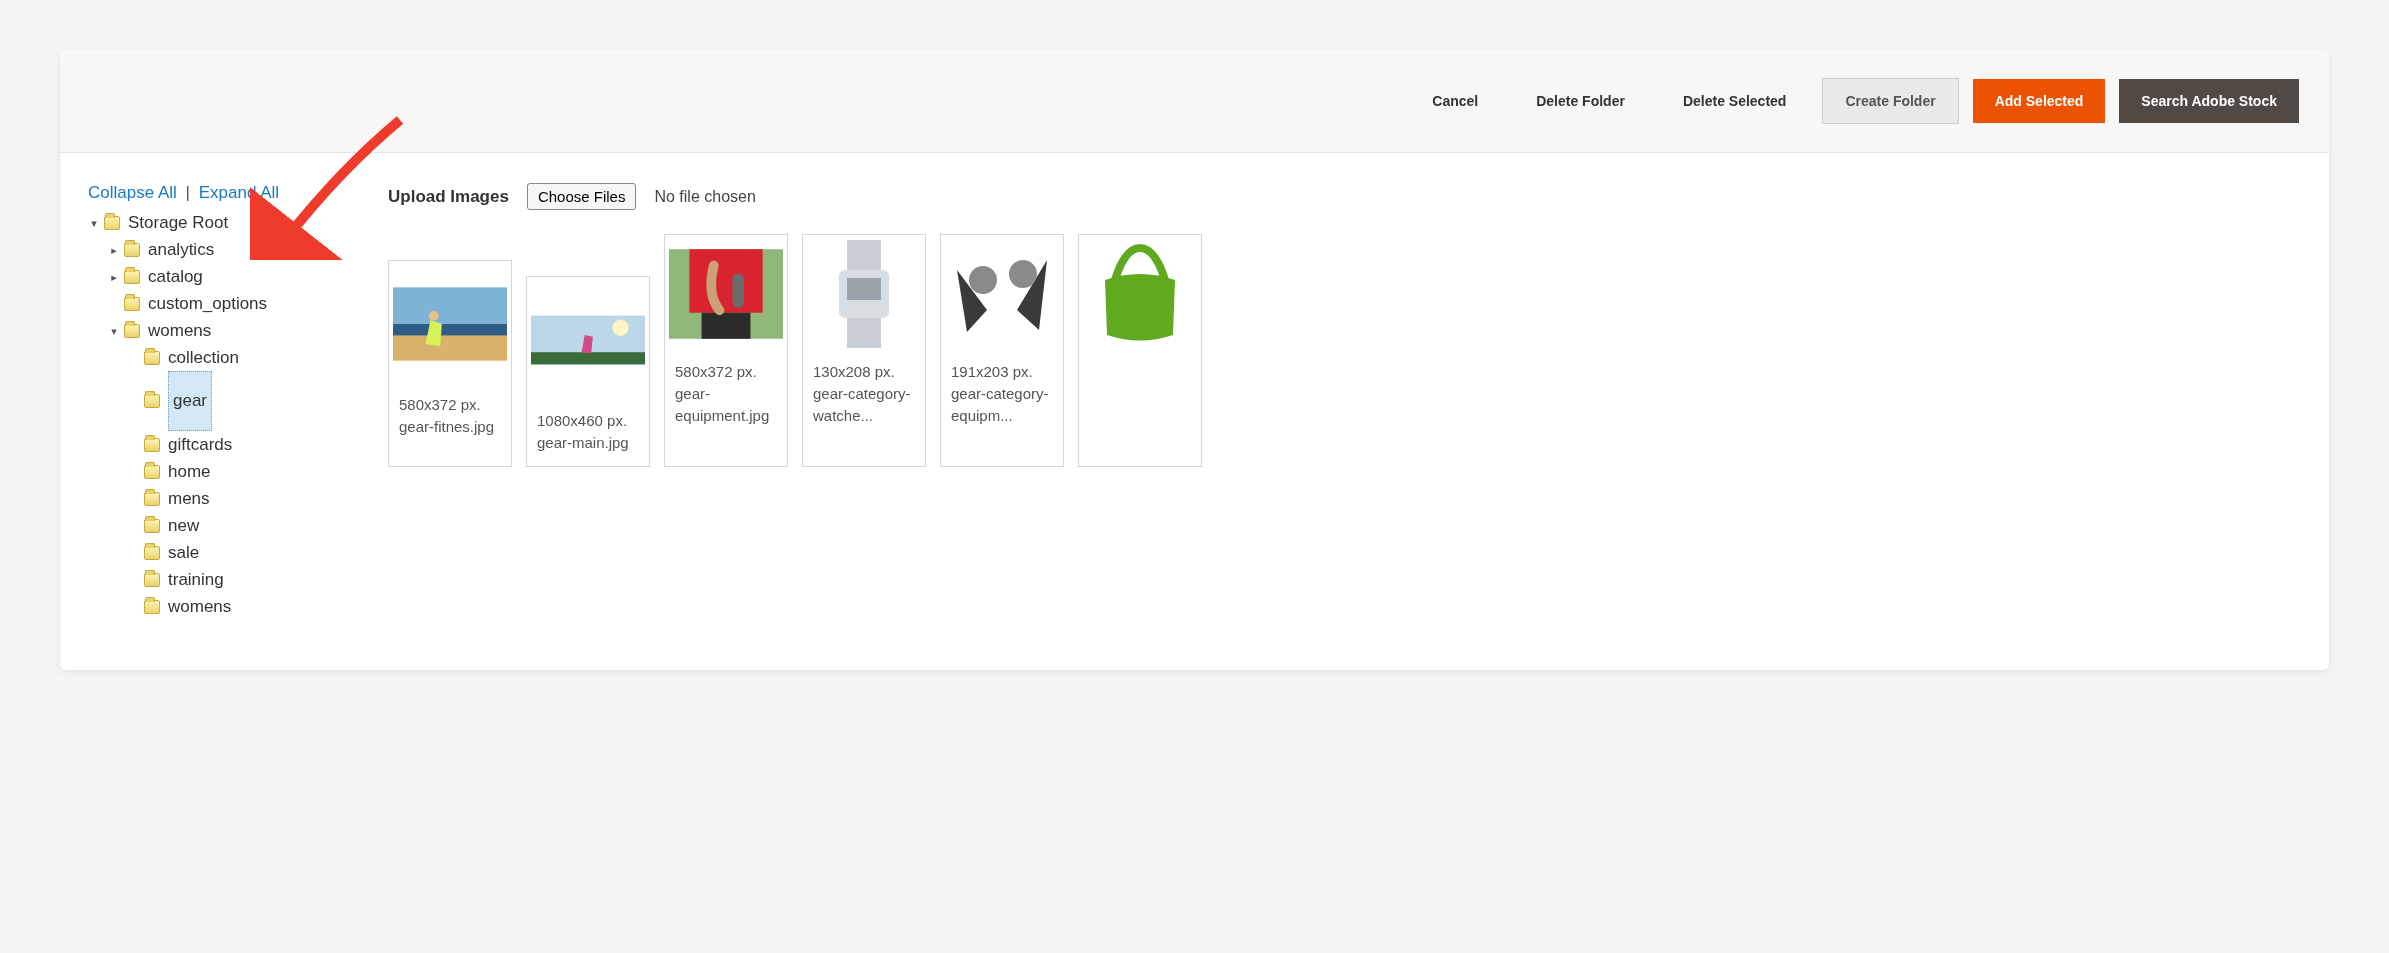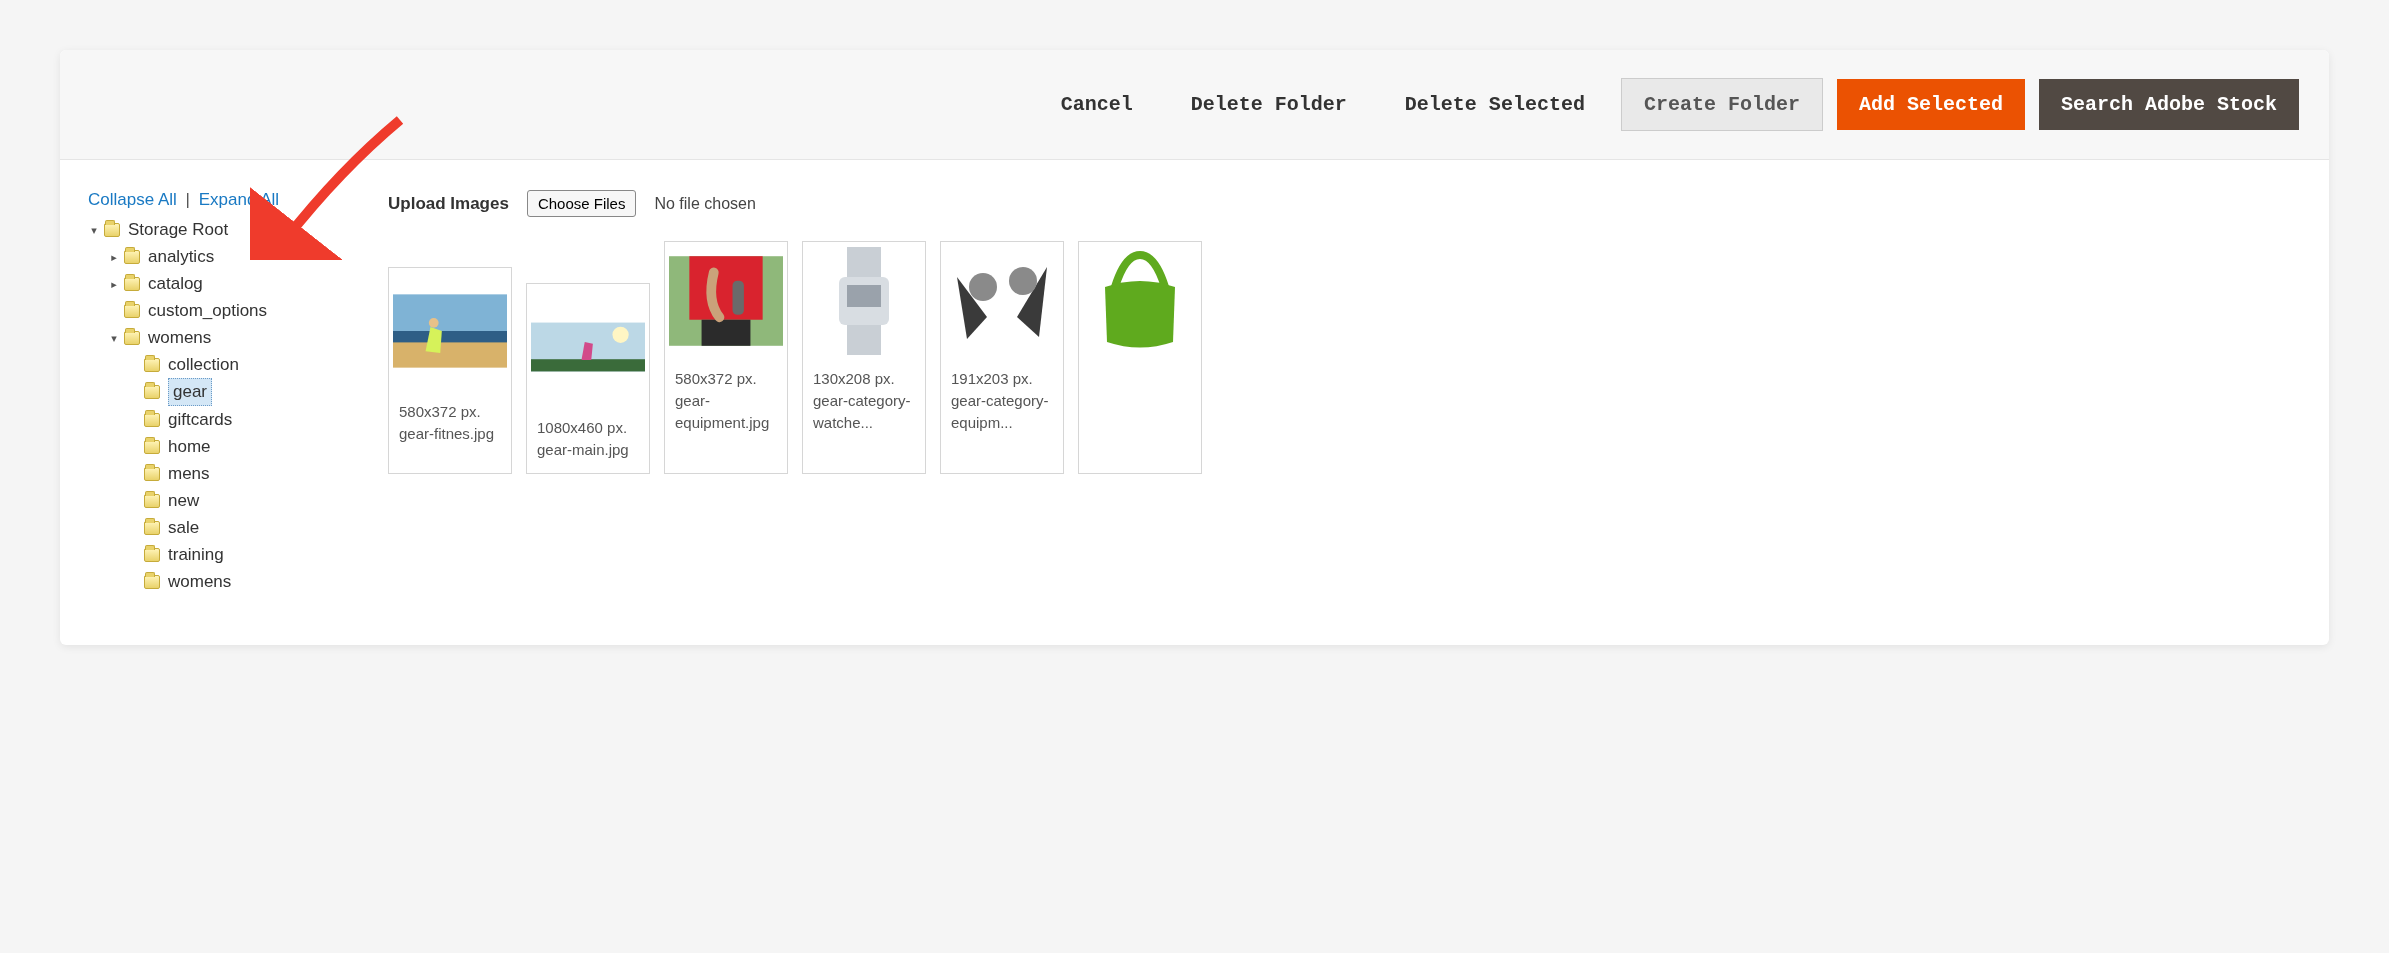--- a/index.html
+++ b/index.html
@@ -20,28 +20,27 @@
   .toolbar {
     background: #f7f7f7;
     border-bottom: 1px solid #e5e5e5;
     padding: 28px 30px 28px 30px;
     display: flex;
     justify-content: flex-end;
     align-items: center;
     gap: 14px;
   }
   .btn {
-    font-size: 20px;
+    font-size: 14px;
     font-weight: 600;
     padding: 14px 22px;
     border: none;
     background: transparent;
     cursor: pointer;
     color: #333;
-    font-family: Liberation Mono, monospace;
   }
   .btn-ghost { background: transparent; }
   .btn-muted {
     background: #e9e9e9;
     border: 1px solid #ccc;
     color: #555;
   }
   .btn-primary {
     background: #eb5202;
     color: #fff;
@@ -59,21 +58,21 @@
   .tree-actions { color: #1979c3; margin-bottom: 6px; }
   .tree-actions a { color: #1979c3; text-decoration: none; cursor: pointer; }
   .tree-actions .sep { color: #555; margin: 0 4px; }
   .tree ul { list-style: none; margin: 0; padding-left: 20px; }
   .tree > ul { padding-left: 0; }
   .tree li { line-height: 26px; white-space: nowrap; }
   .tree .row { display: inline-flex; align-items: center; gap: 4px; }
   .tree .row.selected .label {
     background: #d4e7f6;
     border: 1px dotted #6b9bc7;
-    padding: 0 4px;
+    padding: 16px 4px;
   }
   .toggle {
     display: inline-block;
     width: 12px;
     color: #555;
     font-size: 11px;
     text-align: center;
   }
   .toggle.empty { visibility: hidden; }
   .folder-icon {

